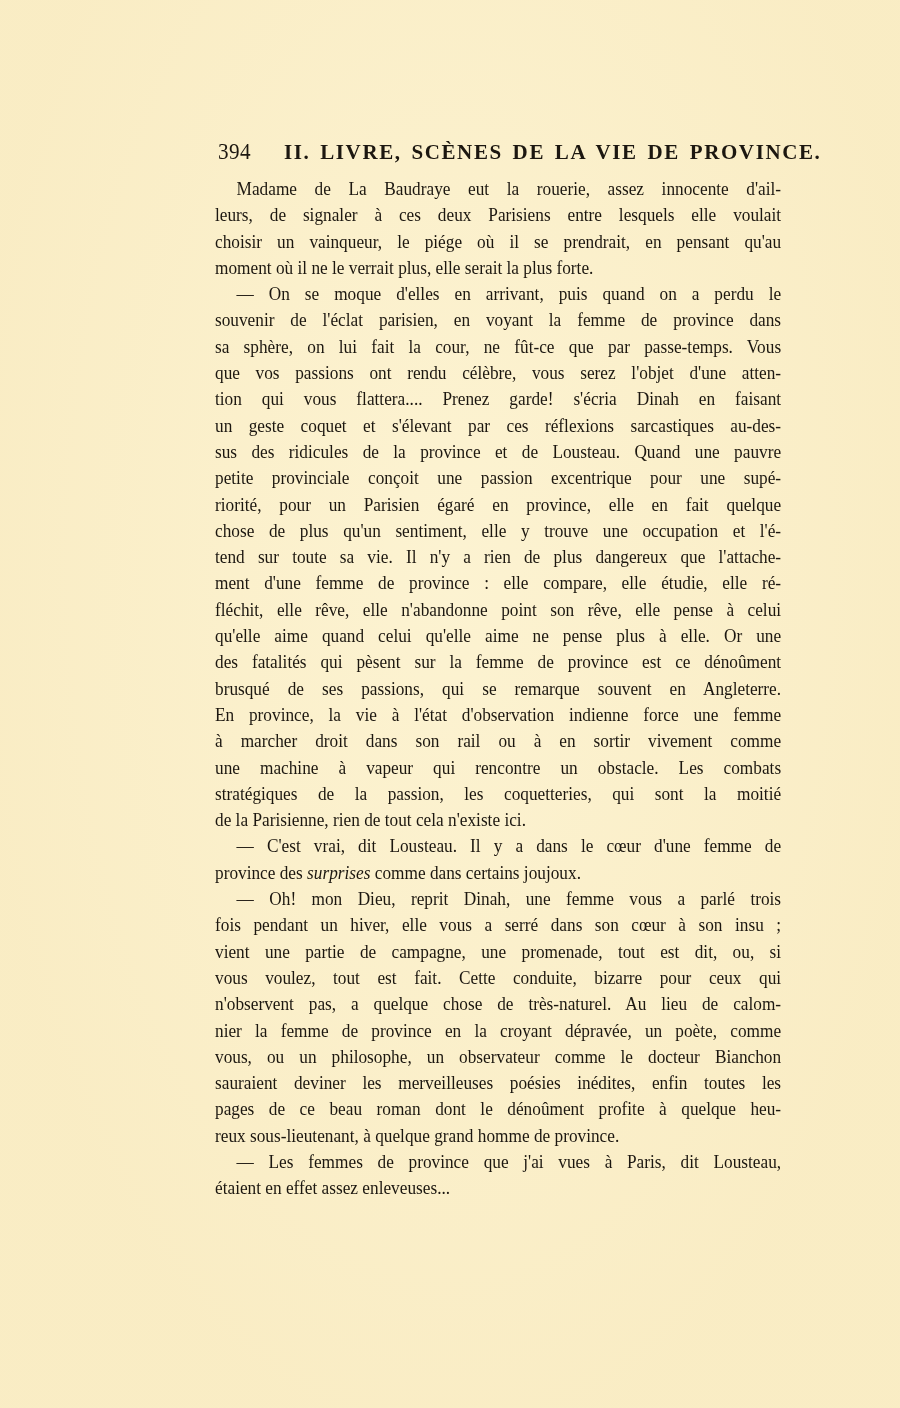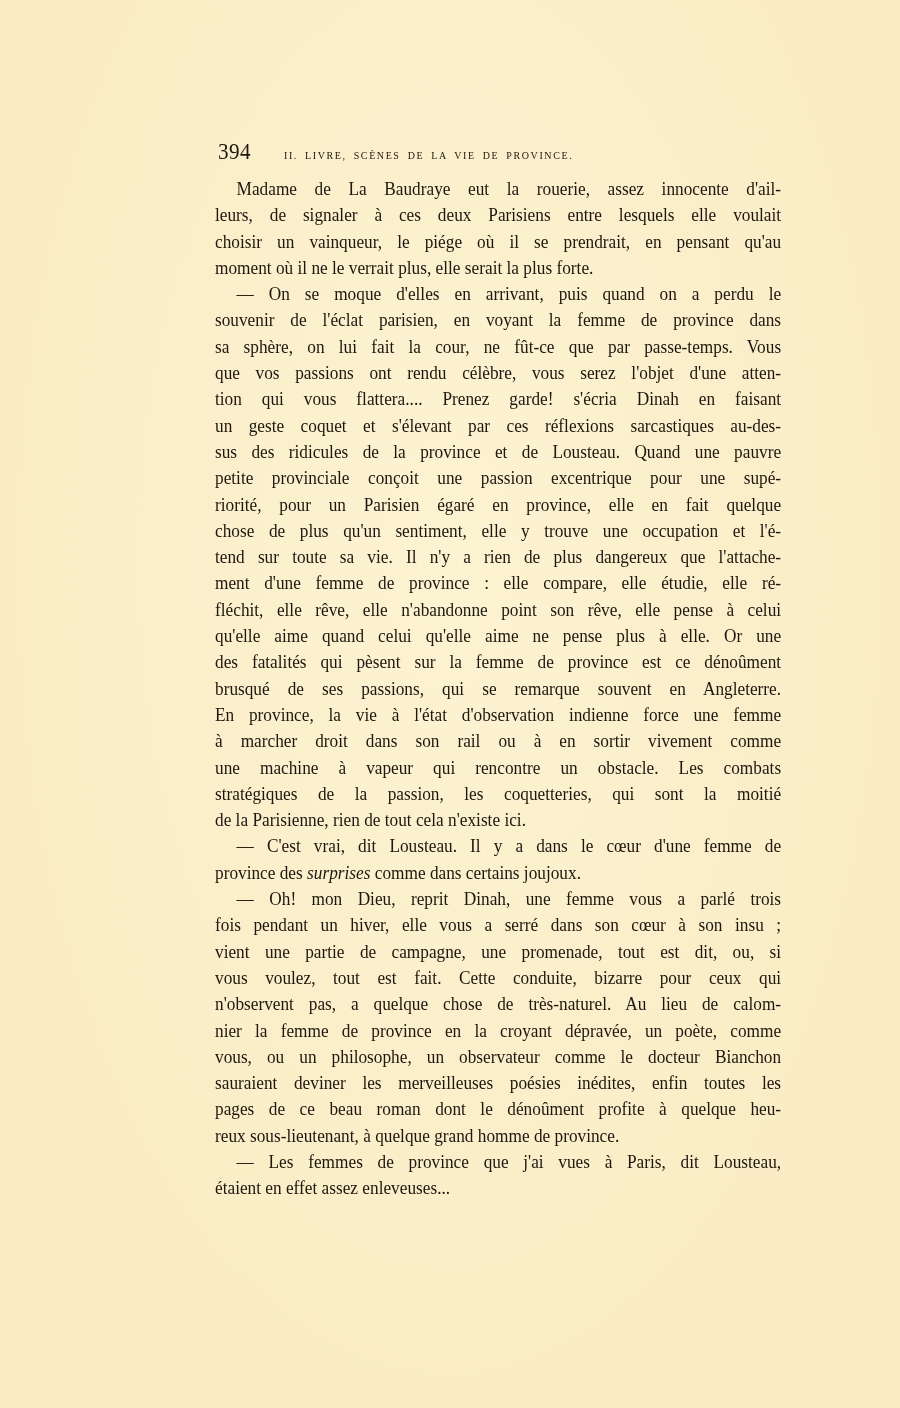--- a/index.html
+++ b/index.html
@@ -35,22 +35,22 @@
     }
     .page-number {
       font-size: 23px;
       font-weight: normal;
       letter-spacing: 0.5px;
       margin-right: 30px;
       transform: scaleX(0.92);
       transform-origin: left;
     }
     .head-title {
-      font-size: 10px;
-      font-weight: normal;
+      font-size: 21px;
+      font-weight: bold;
       letter-spacing: 1.6px;
       word-spacing: 3px;
     }
     .text-block {
       position: absolute;
       left: 215px;
       top: 170px;
       width: 566px;
       margin-top: 6px;
     }

